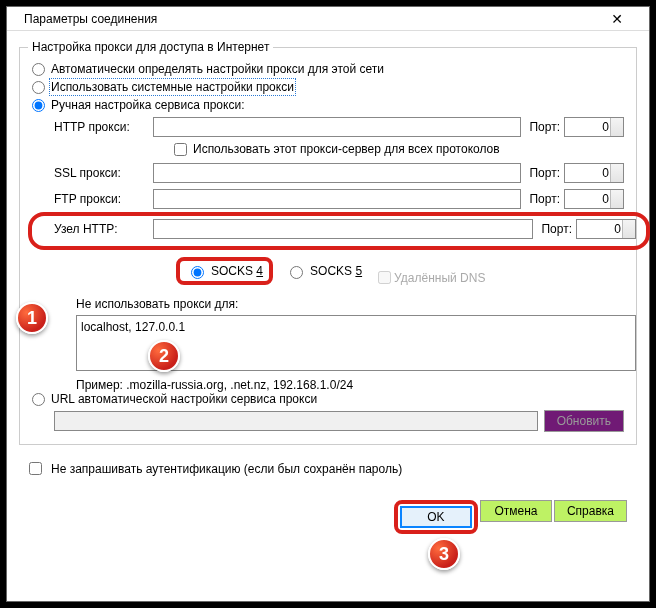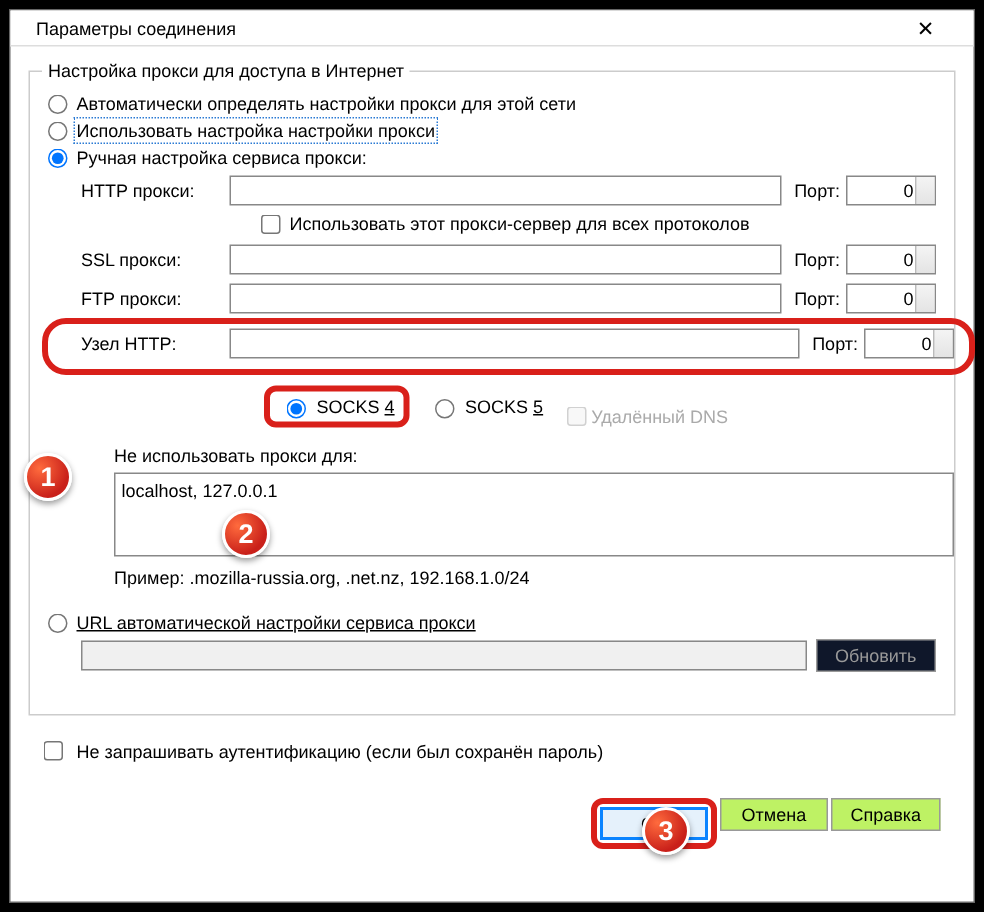--- a/index.html
+++ b/index.html
@@ -34,21 +34,21 @@
     width: 30px; height: 20px;
     display: flex; align-items: center; justify-content: center;
     cursor: pointer;
     font-size: 14px;
   }
   .content {
     padding: 8px 12px;
   }
   .groupbox {
     border: 1px solid #ccc;
-    padding: 10px 12px 28px 12px;
+    padding: 10px 12px 12px 12px;
     position: relative;
     margin-top: 8px;
   }
   .groupbox .legend {
     position: absolute;
     top: -8px; left: 8px;
     background: #fff;
     padding: 0 4px;
     font-size: 12px;
   }
@@ -156,32 +156,32 @@
     margin-left: 22px;
     width: 560px;
     height: 56px;
     border: 1px solid #888;
     padding: 4px;
     font-size: 12px;
     resize: none;
     font-family: inherit;
   }
   .example { margin-left: 22px; margin-top: 4px; font-size: 12px; }
-  .url-row { display: flex; align-items: center; gap: 6px; margin-left: 0; margin-top: 16px; text-decoration: underline; }
+  .url-row { display: flex; align-items: center; gap: 6px; margin-left: 0; margin-top: 0; }
   .url-input-row { margin-left: 22px; margin-top: 4px; display: flex; gap: 6px; align-items: center; }
   .url-input-row .pinput { flex: 1; }
   .btn {
     padding: 2px 12px;
     height: 22px;
     border: 1px solid #999;
     background: #bef264;
     font-size: 12px;
     cursor: pointer;
   }
-  .btn.disabled { color: #999; background: #0f172a; cursor: default; }
+  .btn.disabled { color: #999; background: #701a75; cursor: default; }
 
   .bottom-checkbox {
     display: flex; align-items: center; gap: 6px;
     margin: 14px 0 0 6px;
   }
   .dialog-buttons {
     display: flex; gap: 2px;
     justify-content: flex-end;
     margin: 22px 10px 0 0;
   }
@@ -225,21 +225,21 @@
 
     <div class="groupbox">
       <div class="legend">Настройка прокси для доступа в Интернет</div>
 
       <label class="radio-row">
         <input type="radio" name="pmode" style="">
         <span>Автоматически определять настройки прокси для этой сети</span>
       </label>
       <label class="radio-row">
         <input type="radio" name="pmode" style="">
-        <span class="blue-dotted">Использовать настройка настройки прокси</span>
+        <span class="blue-dotted">Использовать системные настройки прокси</span>
       </label>
       <label class="radio-row">
         <input type="radio" name="pmode" checked="" style="">
         <span>Ручная настройка сервиса прокси:</span>
       </label>
 
       <div class="proxy-table">
         <div class="prow">
           <span class="plabel">HTTP прокси:</span>
           <input class="pinput" style="">

